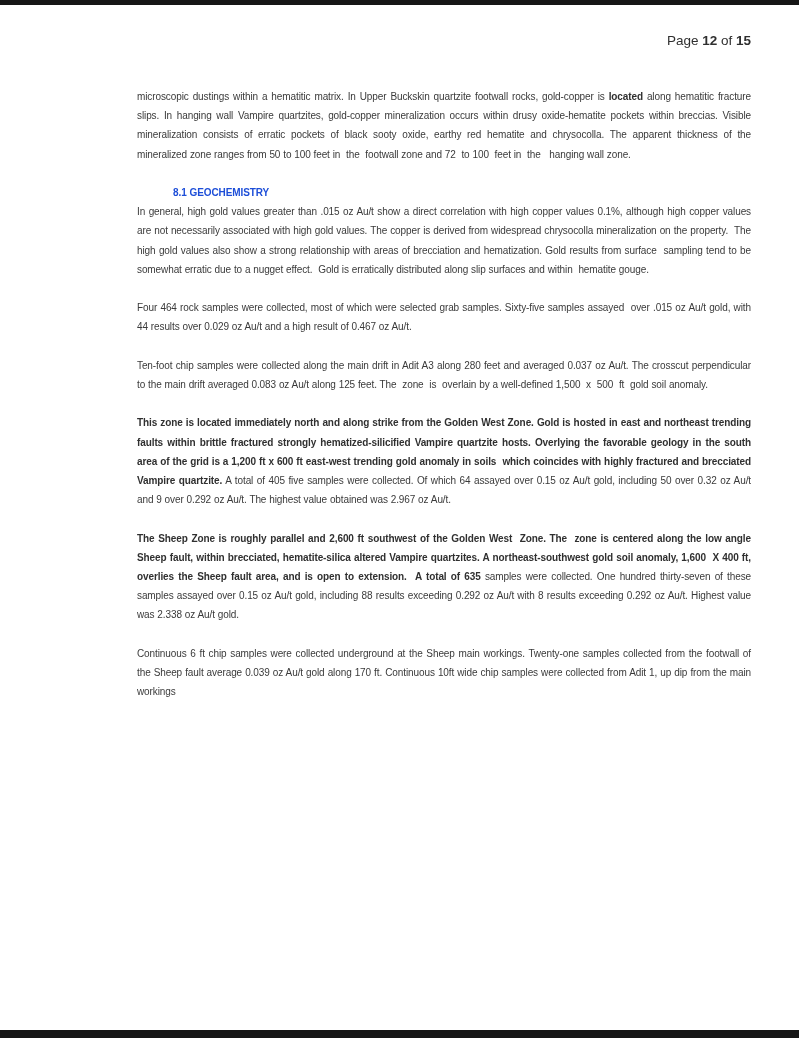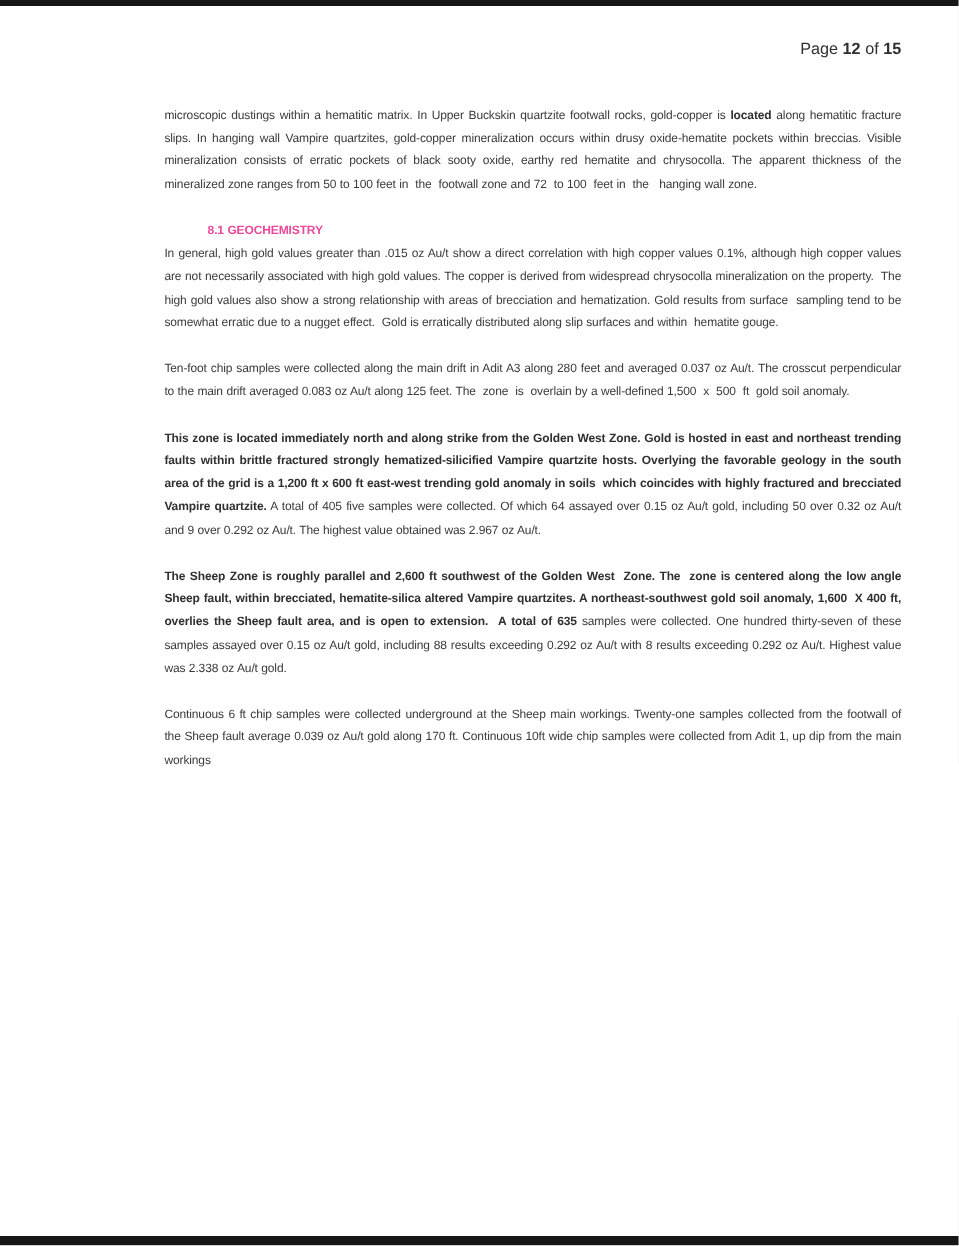--- a/index.html
+++ b/index.html
@@ -46,35 +46,36 @@
     text-align-last: left;
     white-space: pre-wrap;
     letter-spacing: -0.1px;
     word-spacing: 0.2px;
   }
   .blk + .blk { margin-top: 19.2px; }
   .heading + .paragraph { margin-top: 0; }
   .heading { text-align: left; }
   .run-regular  { font-weight: 400; }
   .run-semibold { font-weight: 600; color: #303030; }
-  .run-bold     { font-weight: 700; color: #ec4899; padding-left: 36px; }
+  .run-bold     { font-weight: 700; color: #1d4ed8; padding-left: 36px; }
 </style>
 </head>
 <body>
 
 <div class="page">
   <div class="scan-bar-top"></div>
 
   <div class="content">
     <div class="page-header"><span>Page </span><span class="bold">12</span><span> of </span><span class="bold">15</span></div>
 
     <main class="doc-body">
         <div class="blk paragraph"><span class="run-regular">microscopic dustings within a hematitic matrix. In Upper Buckskin quartzite footwall rocks, gold-copper is </span><span class="run-semibold">located</span><span class="run-regular"> along hematitic fracture slips. In hanging wall Vampire quartzites, gold-copper mineralization occurs within drusy oxide-hematite pockets within breccias. Visible mineralization consists of erratic pockets of black sooty oxide, earthy red hematite and chrysocolla. The apparent thickness of the mineralized zone ranges from 50 to 100 feet in  the  footwall zone and 72  to 100  feet in  the   hanging wall zone.</span></div>
         <div class="blk heading"><span class="run-bold">8.1 GEOCHEMISTRY</span></div>
         <div class="blk paragraph"><span class="run-regular">In general, high gold values greater than .015 oz Au/t show a direct correlation with high copper values 0.1%, although high copper values are not necessarily associated with high gold values. The copper is derived from widespread chrysocolla mineralization on the property.  The high gold values also show a strong relationship with areas of brecciation and hematization. Gold results from surface  sampling tend to be somewhat erratic due to a nugget effect.  Gold is erratically distributed along slip surfaces and within  hematite gouge.</span></div>
+        <div class="blk paragraph"><span class="run-regular">Four 464 rock samples were collected, most of which were selected grab samples. Sixty-five samples assayed  over .015 oz Au/t gold, with 44 results over 0.029 oz Au/t and a high result of 0.467 oz Au/t.</span></div>
         <div class="blk paragraph"><span class="run-regular">Ten-foot chip samples were collected along the main drift in Adit A3 along 280 feet and averaged 0.037 oz Au/t. The crosscut perpendicular to the main drift averaged 0.083 oz Au/t along 125 feet. The  zone  is  overlain by a well-defined 1,500  x  500  ft  gold soil anomaly.</span></div>
         <div class="blk paragraph"><span class="run-semibold">This zone is located immediately north and along strike from the Golden West Zone. Gold is hosted in east and northeast trending faults within brittle fractured strongly hematized-silicified Vampire quartzite hosts. Overlying the favorable geology in the south area of the grid is a 1,200 ft x 600 ft east-west trending gold anomaly in soils  which coincides with highly fractured and brecciated Vampire quartzite.</span><span class="run-regular"> A total of 405 five samples were collected. Of which 64 assayed over 0.15 oz Au/t gold, including 50 over 0.32 oz Au/t and 9 over 0.292 oz Au/t. The highest value obtained was 2.967 oz Au/t.</span></div>
         <div class="blk paragraph"><span class="run-semibold">The Sheep Zone is roughly parallel and 2,600 ft southwest of the Golden West  Zone. The  zone is centered along the low angle Sheep fault, within brecciated, hematite-silica altered Vampire quartzites. A northeast-southwest gold soil anomaly, 1,600  X 400 ft, overlies the Sheep fault area, and is open to extension.  A total of 635</span><span class="run-regular"> samples were collected. One hundred thirty-seven of these samples assayed over 0.15 oz Au/t gold, including 88 results exceeding 0.292 oz Au/t with 8 results exceeding 0.292 oz Au/t. Highest value was 2.338 oz Au/t gold.</span></div>
         <div class="blk paragraph"><span class="run-regular">Continuous 6 ft chip samples were collected underground at the Sheep main workings. Twenty-one samples collected from the footwall of the Sheep fault average 0.039 oz Au/t gold along 170 ft. Continuous 10ft wide chip samples were collected from Adit 1, up dip from the main workings</span></div>
       </main>
   </div>
 
   <div class="scan-bar-bottom"></div>
 </div>
 

